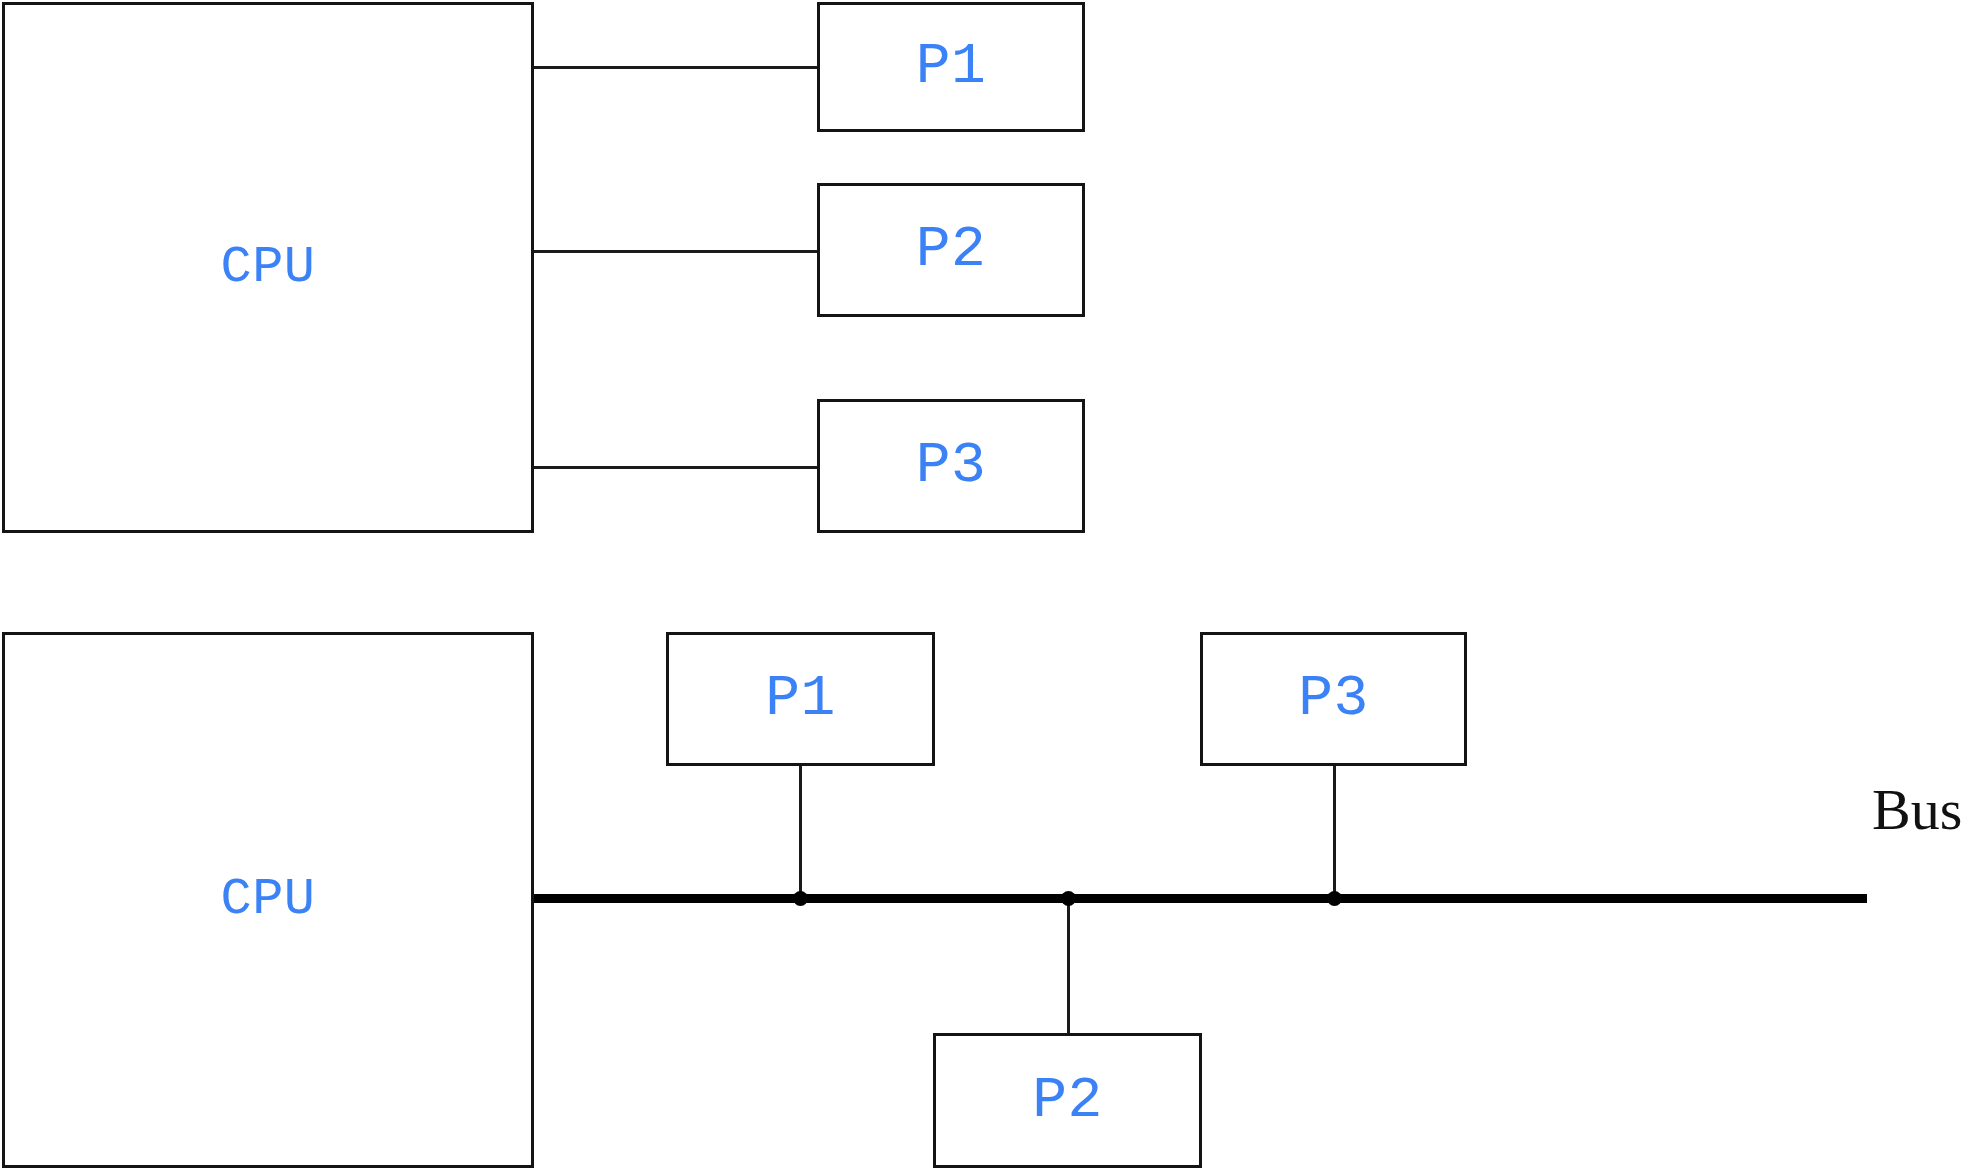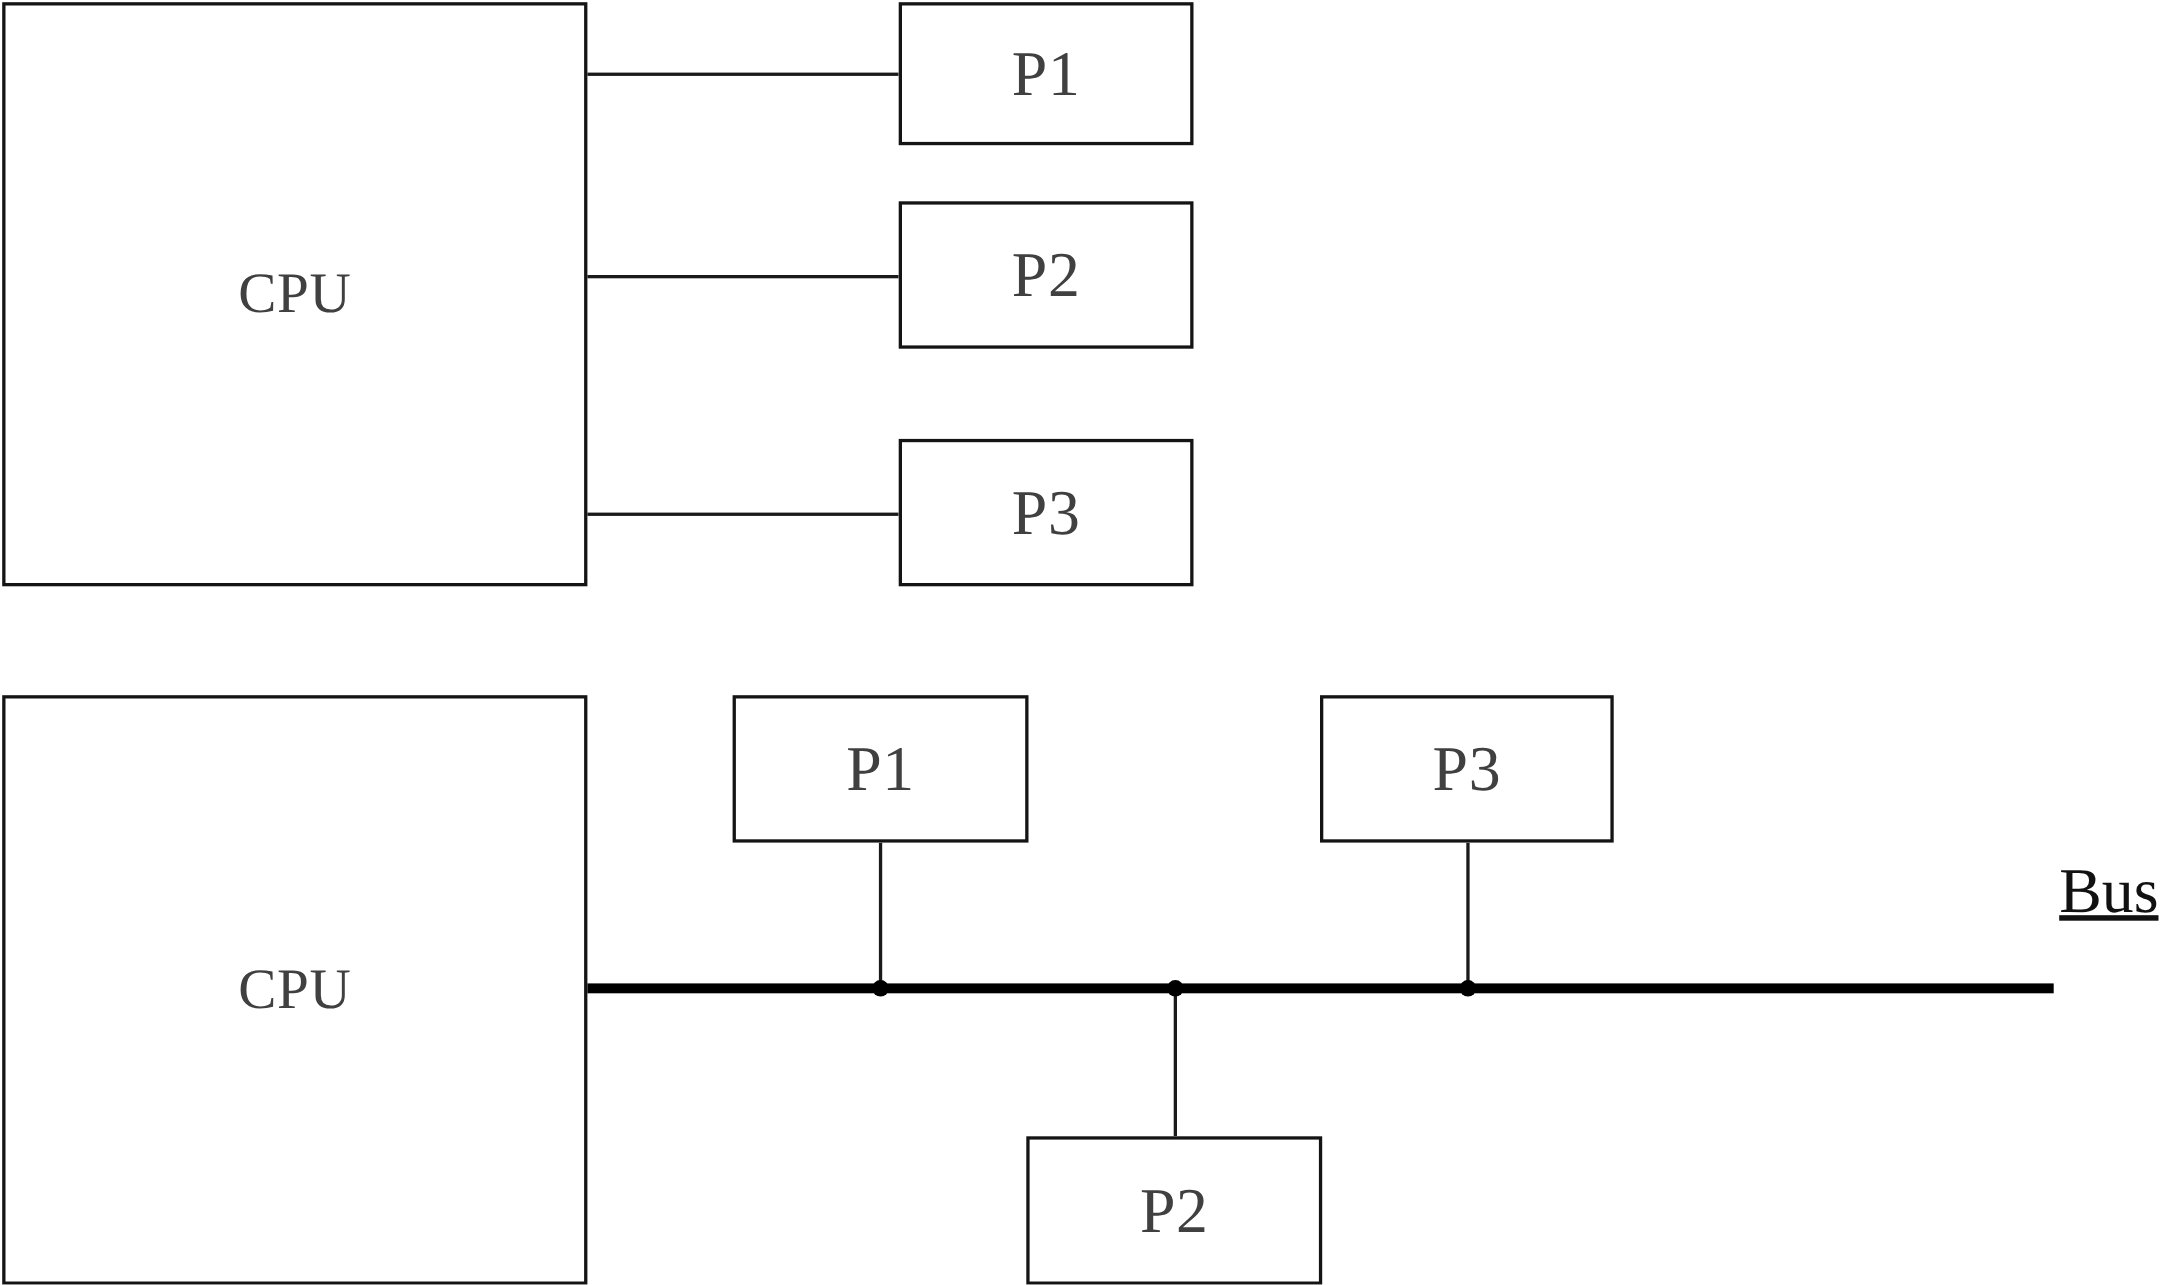--- a/index.html
+++ b/index.html
@@ -20,24 +20,24 @@
   .box {
     position: absolute;
     box-sizing: border-box;
     border: 3px solid #141414;
     background: #ffffff;
     display: flex;
     align-items: center;
     justify-content: center;
   }
   .box-label {
-    font-family: Liberation Serif, serif;
+    font-family: Liberation Mono, monospace;
     font-size: 58px;
     line-height: 1;
-    color: #404040;
+    color: #3b82f6;
     letter-spacing: 0.5px;
     user-select: none;
   }
   .cpu-label {
     font-size: 52px;
   }
   .wire {
     position: absolute;
     background: #1a1a1a;
   }
@@ -115,16 +115,16 @@
     <div class="box" id="bus-p-0" style="left: 666px; top: 632px; width: 269px; height: 134px;">
       <span class="box-label">P1</span>
     </div>
     <div class="box" id="bus-p-1" style="left: 1200px; top: 632px; width: 267px; height: 134px;">
       <span class="box-label">P3</span>
     </div>
     <div class="box" id="bus-p-2" style="left: 933px; top: 1033px; width: 269px; height: 135px;">
       <span class="box-label">P2</span>
     </div>
 
-    <div class="free-label" id="bus-label" style="left: 1872px; top: 776px; text-decoration: underline;">Bus</div>
+    <div class="free-label" id="bus-label" style="left: 1872px; top: 776px;">Bus</div>
   </div>
 
 </div>
 
 </body></html>

